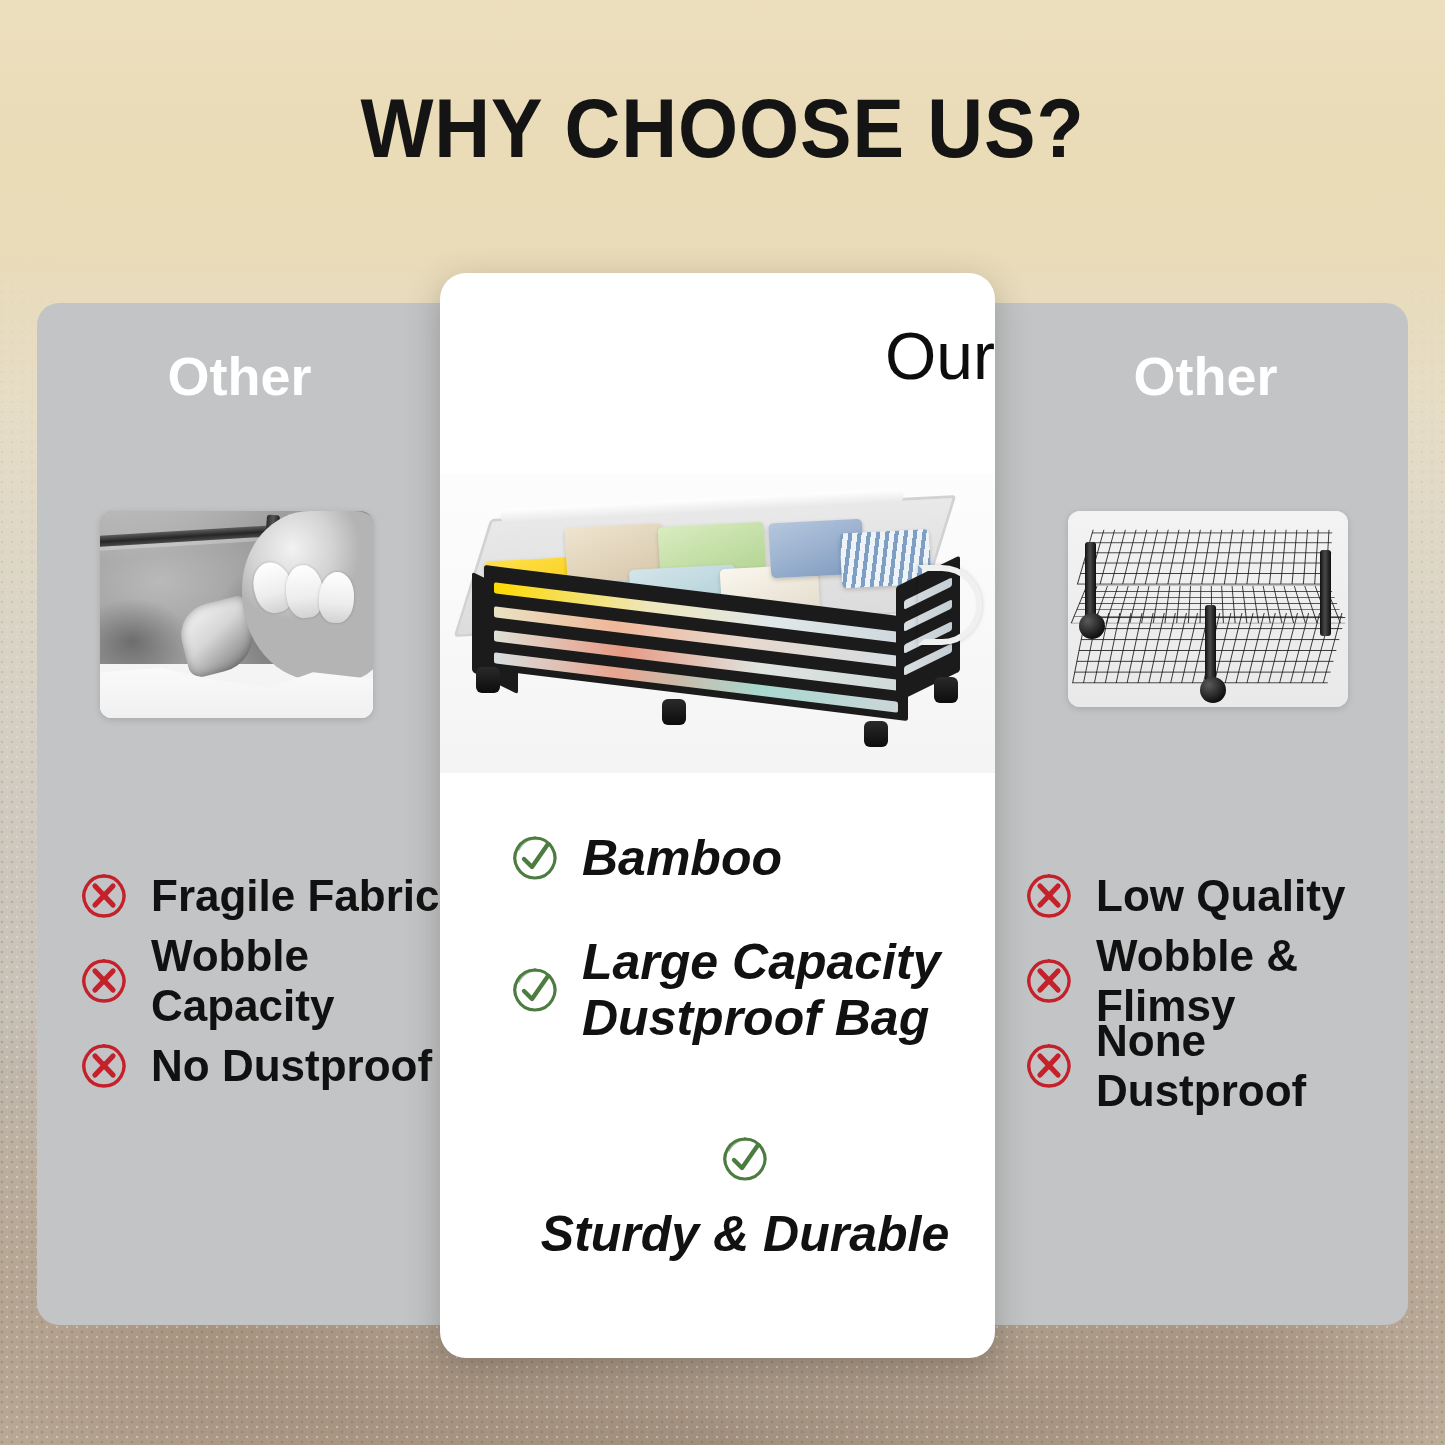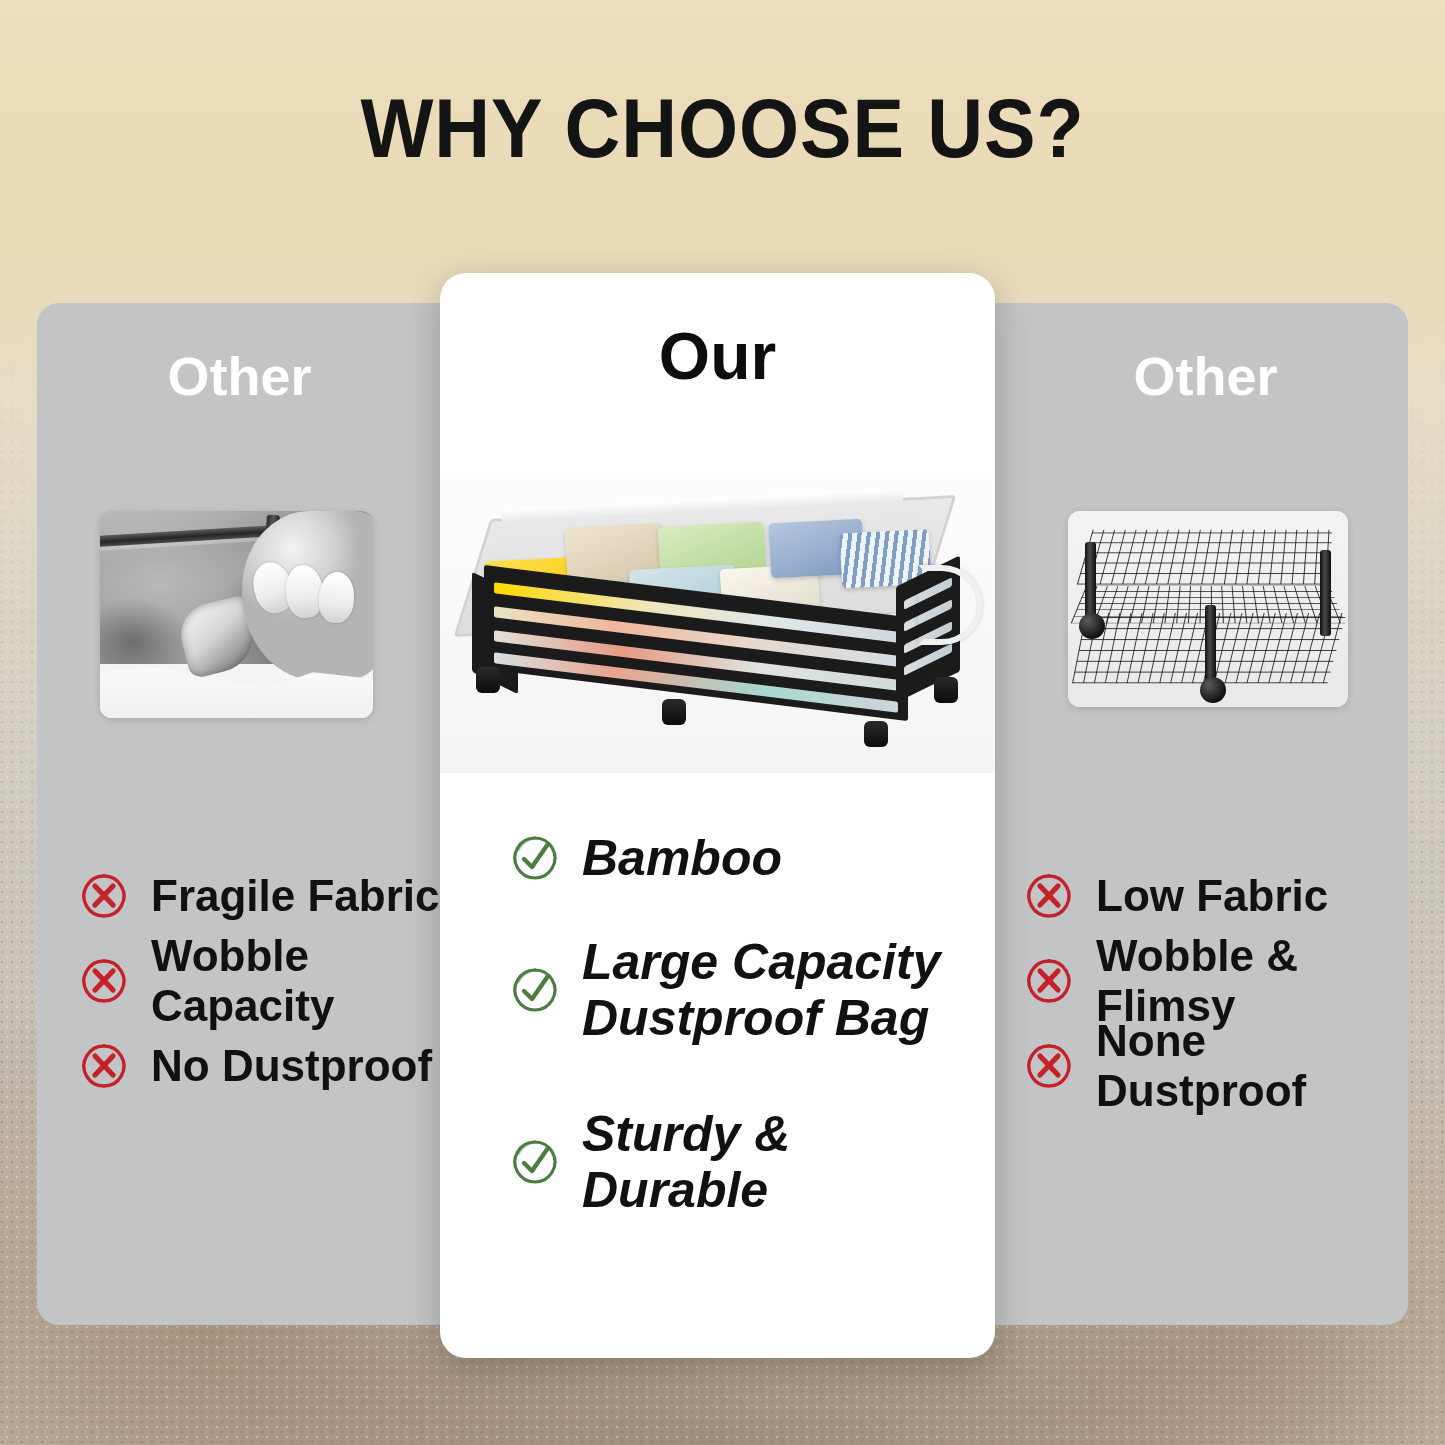--- a/index.html
+++ b/index.html
@@ -217,23 +217,23 @@
     width: 555px;
     height: 1085px;
     background: #ffffff;
     border-radius: 26px;
     box-shadow: 0 10px 34px rgba(60,50,40,0.30);
   }
   .card-title {
     position: absolute;
     top: 50px;
     width: 100%;
-    text-align: center;
+    text-align: right;
     font-size: 66px;
-    font-weight: 700;
+    font-weight: 400;
     color: #0d0d0d;
     line-height: 1;
   }
 
   
   .product {
     position: absolute;
     left: 0px;
     top: 200px;
     width: 555px;
@@ -343,21 +343,21 @@
   .item-label {
     font-size: 44px;
     font-weight: 700;
     color: #111111;
     line-height: 1.12;
     white-space: pre-line;
   }
   .list-center .item-label { font-size: 50px; font-style: italic; }
   .list-center .item { height: auto; }
   .list-center .item.spaced-a { margin-top: 48px; }
-  .list-center .item.spaced-b { margin-top: 60px; }
+  .list-center .item.spaced-b { margin-top: 88px; flex-direction: column; }
 </style>
 </head>
 <body>
 
 <div class="canvas">
 
   <div class="bg-base"></div>
   <div class="bg-folds"></div>
   <div class="bg-fabric"></div>
   <div class="bg-topwash"></div>
@@ -440,21 +440,21 @@
   <div class="list list-right">
     <div class="item">
       <span class="ico">
         <svg viewBox="0 0 50 50">
           <path d="M25 5 A20 20 0 1 1 24.8 5" fill="none" stroke="#c4212a" stroke-width="3.4" stroke-linecap="round"></path>
           <path d="M11 12 A19 19 0 0 1 34 6.5" fill="none" stroke="#c4212a" stroke-width="1.6" stroke-linecap="round" opacity="0.55"></path>
           <path d="M16 15 L34 34" stroke="#c4212a" stroke-width="5.2" stroke-linecap="round"></path>
           <path d="M34 15 L16 34" stroke="#c4212a" stroke-width="5.2" stroke-linecap="round"></path>
         </svg>
       </span>
-      <span class="item-label">Low Fabric</span>
+      <span class="item-label">Low Quality</span>
     </div>
     <div class="item">
       <span class="ico">
         <svg viewBox="0 0 50 50">
           <path d="M25 5 A20 20 0 1 1 24.8 5" fill="none" stroke="#c4212a" stroke-width="3.4" stroke-linecap="round"></path>
           <path d="M11 12 A19 19 0 0 1 34 6.5" fill="none" stroke="#c4212a" stroke-width="1.6" stroke-linecap="round" opacity="0.55"></path>
           <path d="M16 15 L34 34" stroke="#c4212a" stroke-width="5.2" stroke-linecap="round"></path>
           <path d="M34 15 L16 34" stroke="#c4212a" stroke-width="5.2" stroke-linecap="round"></path>
         </svg>
       </span>

